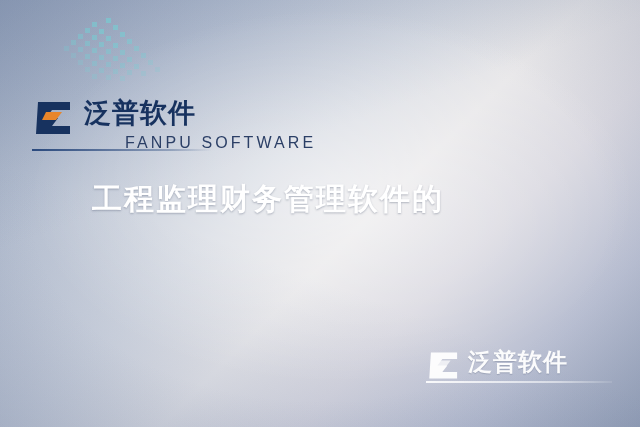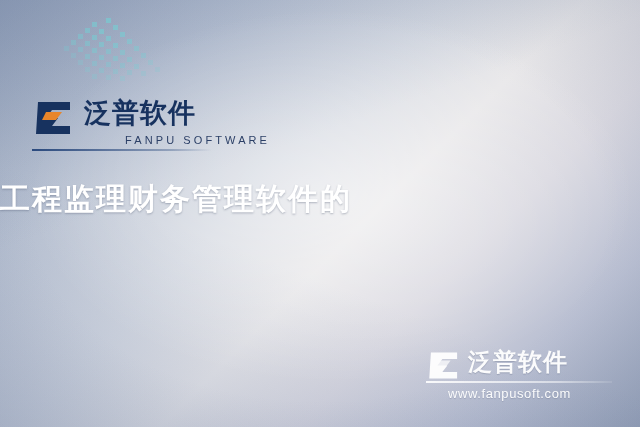--- a/index.html
+++ b/index.html
@@ -68,42 +68,42 @@
     line-height: 34px;
     font-weight: bold;
     color: #17325f;
     letter-spacing: 1px;
     white-space: nowrap;
   }
   .logo-en {
     position: absolute;
     left: 53px;
     top: 38px;
-    font-size: 11px;
+    font-size: 16px;
     letter-spacing: 3.1px;
     color: #2b3f66;
     white-space: nowrap;
     padding-left: 40px;
   }
   .logo-rule {
     position: absolute;
     left: 0px;
     top: 53px;
     width: 180px;
     height: 2px;
     background: linear-gradient(90deg, #2b4a7e 0%, rgba(43,74,126,0.35) 78%, rgba(43,74,126,0) 100%);
   }
 
   
   .title-wrap {
     position: absolute;
     left: 0;
     top: 176px;
     width: 536px;
-    text-align: left;
+    text-align: center;
   }
   .title-line {
     font-size: 30px;
     line-height: 46px;
     font-weight: bold;
     color: #ffffff;
     letter-spacing: 2px;
     text-shadow: 0 1px 2px rgba(60,72,96,0.35);
   }
 
@@ -227,15 +227,14 @@
 
   <div class="watermark">
     <div class="wm-mark">
       <svg width="36" height="33" viewBox="0 0 44 40" xmlns="http://www.w3.org/2000/svg">
         <path d="M6 4 L38 4 L38 12 L20 12 L14 20 L26 20 L20 28 L38 28 L38 36 L4 36 Z" fill="#ffffff"></path>
         <path d="M14 14 L30 14 L24 22 L10 22 Z" fill="#ffffff" opacity="0.75"></path>
       </svg>
     </div>
     <div class="wm-cn">泛普软件</div>
     <div class="wm-rule"></div>
-    <div class="wm-url">www.fanpusoft.com</div>
   </div>
 </div>
 
 </body></html>

